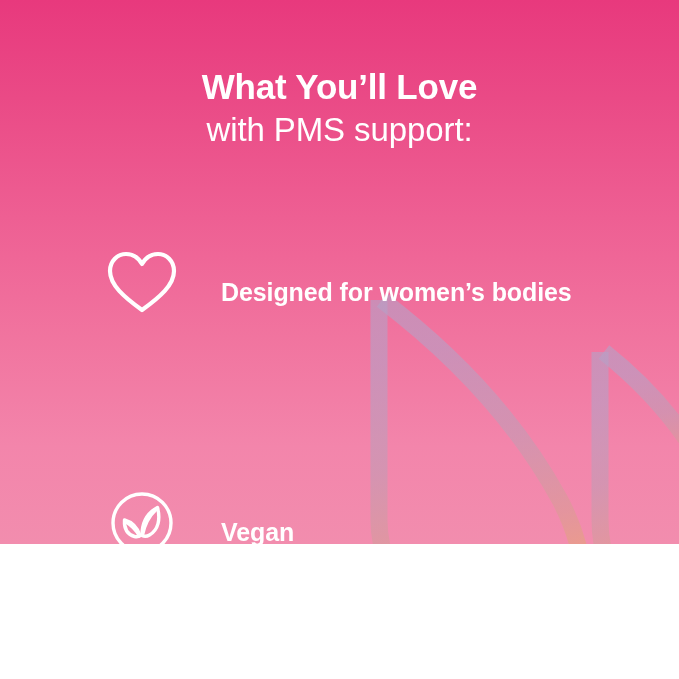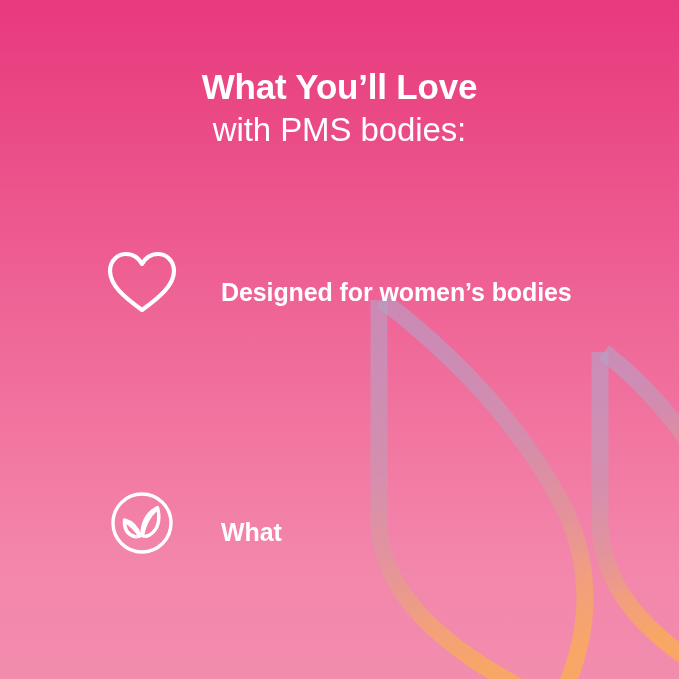--- a/index.html
+++ b/index.html
@@ -3,21 +3,21 @@
 <meta charset="utf-8">
 <style>
   html, body {
     margin: 0;
     padding: 0;
     background: #ffffff;
   }
   #canvas {
     position: relative;
     width: 679px;
-    height: 679px;
+    height: 544px;
     overflow: hidden;
     font-family: "Liberation Sans", sans-serif;
     background: linear-gradient(180deg,
         #e8397d 0%,
         #ea4a86 18%,
         #ee5f93 40%,
         #f1749f 62%,
         #f385ab 82%,
         #f28dae 100%);
   }
@@ -126,21 +126,21 @@
                L 600 520
                Q 600 600 690 660"></path>
       <path d="M 604 352
                Q 690 420 730 520"></path>
     </g>
   </svg>
 
   <div id="headline-block">
     <div id="headline-title">What You’ll Love</div>
     <div id="headline-sub">
-      <span>with PMS bodies:</span>
+      <span>with PMS support:</span>
     </div>
   </div>
 
   <div class="feature-row" id="feature-row-0">
     <div class="feature-icon">
       <svg width="76" height="76" viewBox="0 0 76 76" aria-hidden="true">
         <path d="M 38 65
                  C 20 52 6 40 6 26
                  C 6 16 13.5 9 22 9
                  C 29 9 34.5 13 38 19
@@ -169,16 +169,16 @@
 
           <path d="M 36 50.5
                    C 33 42 27.5 37 20.5 35
                    C 20 43.5 23.5 49.5 30.5 51.5
                    C 33 52.2 34.8 51.6 36 50.5 Z"></path>
 
           <path d="M 21.5 36.5 C 27 40 32.5 45 35.5 51"></path>
         </g>
       </svg>
     </div>
-    <div class="feature-label">What</div>
+    <div class="feature-label">Vegan</div>
   </div>
 
 </div>
 
 </body></html>

